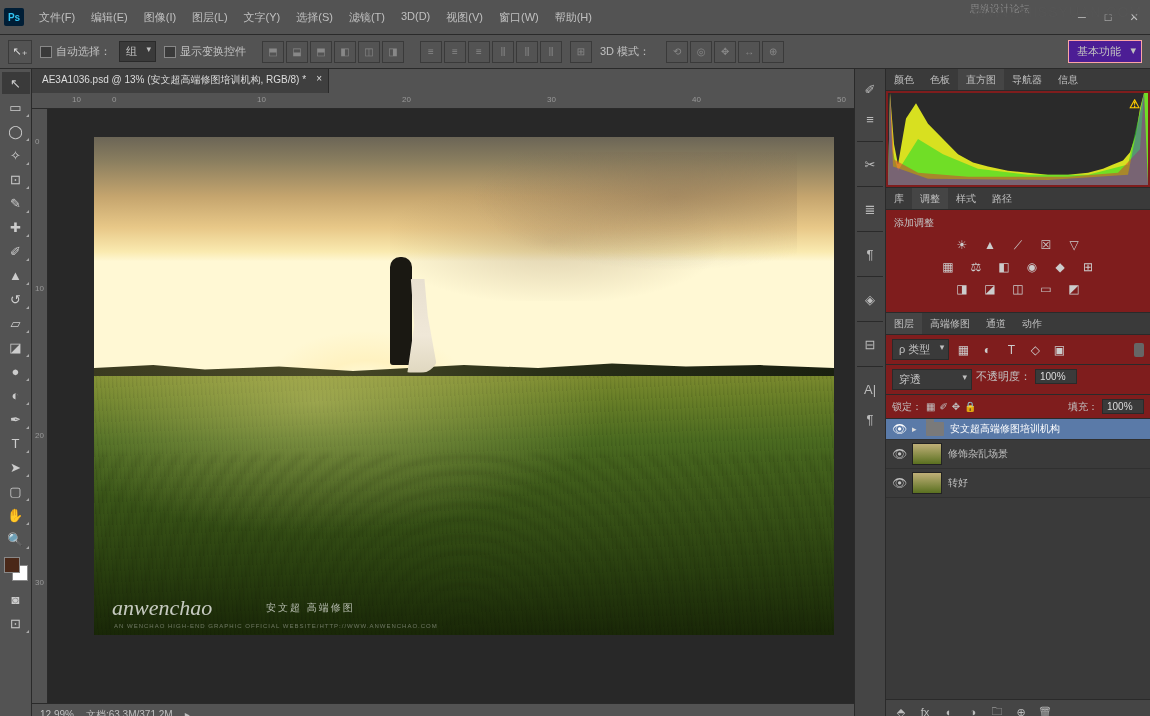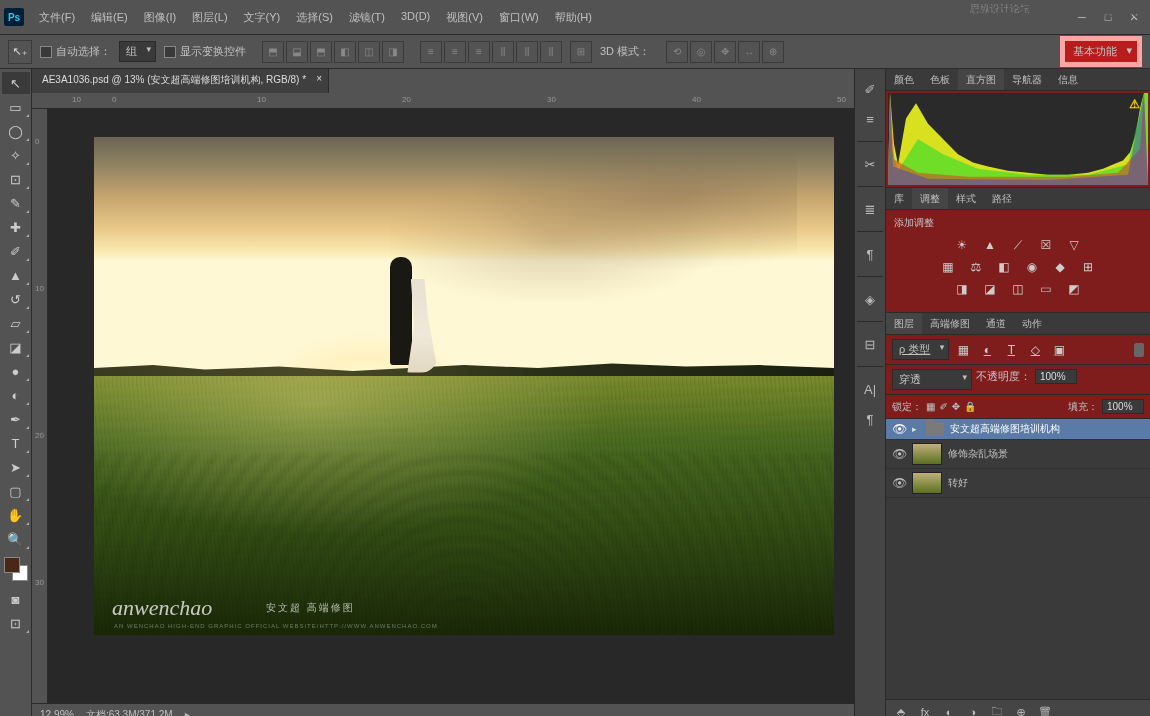--- a/index.html
+++ b/index.html
@@ -14,21 +14,21 @@
 .watermark-sub { position: absolute; top: 4px; right: 8px; font-size: 14px; color: #555; letter-spacing: 1px; }
 
 .options-bar { height: 34px; background: #535353; display: flex; align-items: center; padding: 0 8px; border-bottom: 1px solid #2a2a2a; gap: 8px; }
 .tool-indicator { width: 24px; height: 24px; border: 1px solid #3a3a3a; display: flex; align-items: center; justify-content: center; color: #ddd; }
 .checkbox { width: 12px; height: 12px; border: 1px solid #888; background: #3a3a3a; display: inline-block; margin-right: 4px; }
 .opt-label { display: flex; align-items: center; }
 .dropdown { background: #3a3a3a; border: 1px solid #2a2a2a; padding: 2px 18px 2px 6px; position: relative; }
 .dropdown::after { content: "▾"; position: absolute; right: 4px; top: 2px; font-size: 9px; }
 .opt-icon-group { display: flex; gap: 2px; margin-left: 8px; }
 .opt-icon { width: 22px; height: 22px; border: 1px solid #3a3a3a; display: flex; align-items: center; justify-content: center; color: #888; font-size: 10px; }
-.workspace-dd { margin-left: auto; background: #b91c1c; border: 5px solid #fca5a5; padding: 3px 20px 3px 8px; position: relative; }
+.workspace-dd { margin-left: auto; background: #4c1d95; border: 1px solid #fca5a5; padding: 3px 20px 3px 8px; position: relative; }
 .workspace-dd::after { content: "▾"; position: absolute; right: 5px; top: 3px; }
 
 .main-area { display: flex; height: 656px; }
 .tools-panel { width: 32px; background: #535353; border-right: 1px solid #2a2a2a; display: flex; flex-direction: column; padding: 2px 0; }
 .tool-btn { width: 28px; height: 22px; margin: 1px auto; display: flex; align-items: center; justify-content: center; color: #ccc; cursor: pointer; font-size: 13px; position: relative; }
 .tool-btn.active { background: #3a3a3a; }
 .tool-btn::after { content: ""; position: absolute; bottom: 1px; right: 1px; width: 0; height: 0; border-left: 3px solid transparent; border-bottom: 3px solid #aaa; }
 .tool-btn.no-sub::after { display: none; }
 .color-swatches { margin: 6px auto; width: 24px; height: 24px; position: relative; }
 .fg-color { width: 16px; height: 16px; background: #4a2818; border: 1px solid #888; position: absolute; top: 0; left: 0; z-index: 2; }
@@ -72,21 +72,21 @@
 .panel-tab.active { background: #454545; }
 
 .histogram { height: 92px; background: #2a2a2a; position: relative; margin: 2px; overflow: hidden; }
 .histo-svg { width: 100%; height: 100%; }
 .histo-warning { position: absolute; top: 4px; right: 8px; color: #ffcc00; font-size: 12px; font-weight: bold; }
 
 .adj-body { padding: 6px 8px 10px; }
 .adj-title { font-size: 10px; margin-bottom: 6px; }
 .adj-row { display: flex; gap: 8px; justify-content: center; margin: 4px 0; }
 .adj-icon { width: 20px; height: 18px; display: flex; align-items: center; justify-content: center; color: #ccc; cursor: pointer; font-size: 12px; }
-.layer-filter { display: flex; align-items: center; gap: 4px; padding: 4px 6px; border-bottom: 1px solid #2a2a2a; text-decoration: underline; }
+.layer-filter { display: flex; align-items: center; gap: 4px; padding: 4px 6px; border-bottom: 1px solid #2a2a2a; }
 .blend-row { display: flex; align-items: flex-start; gap: 4px; padding: 4px 6px; border-bottom: 1px solid #2a2a2a; flex-wrap: wrap; }
 .small-input { background: #3a3a3a; border: 1px solid #2a2a2a; padding: 1px 4px; width: 42px; font-size: 10px; color: #ddd; }
 .lock-row { display: flex; align-items: center; gap: 4px; padding: 4px 6px; border-bottom: 1px solid #2a2a2a; font-size: 10px; }
 .layer-list { background: #3a3a3a; flex: 1; overflow: auto; }
 .layer-item { display: flex; align-items: center; padding: 3px 6px; border-bottom: 1px solid #303030; gap: 6px; }
 .layer-item.selected { background: #5a7aa8; color: #fff; }
 .vis-icon { width: 14px; font-size: 12px; }
 .layer-thumb { width: 30px; height: 22px; background: linear-gradient(180deg, #c0b078 0%, #5a7020 100%); border: 1px solid #222; }
 .folder-thumb { width: 18px; height: 14px; background: #7a7a7a; border-radius: 1px; position: relative; }
 .folder-thumb::before { content: ""; position: absolute; top: -3px; left: 0; width: 8px; height: 3px; background: #7a7a7a; }

